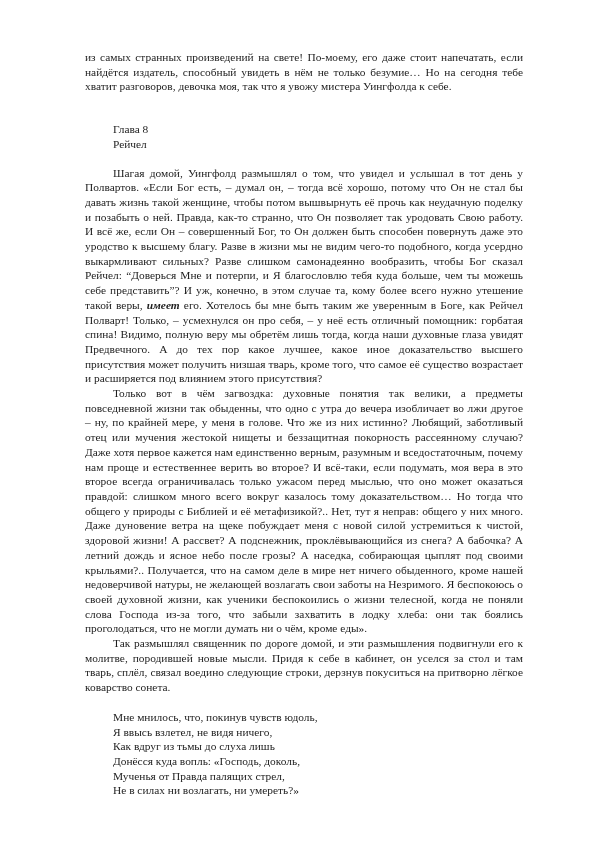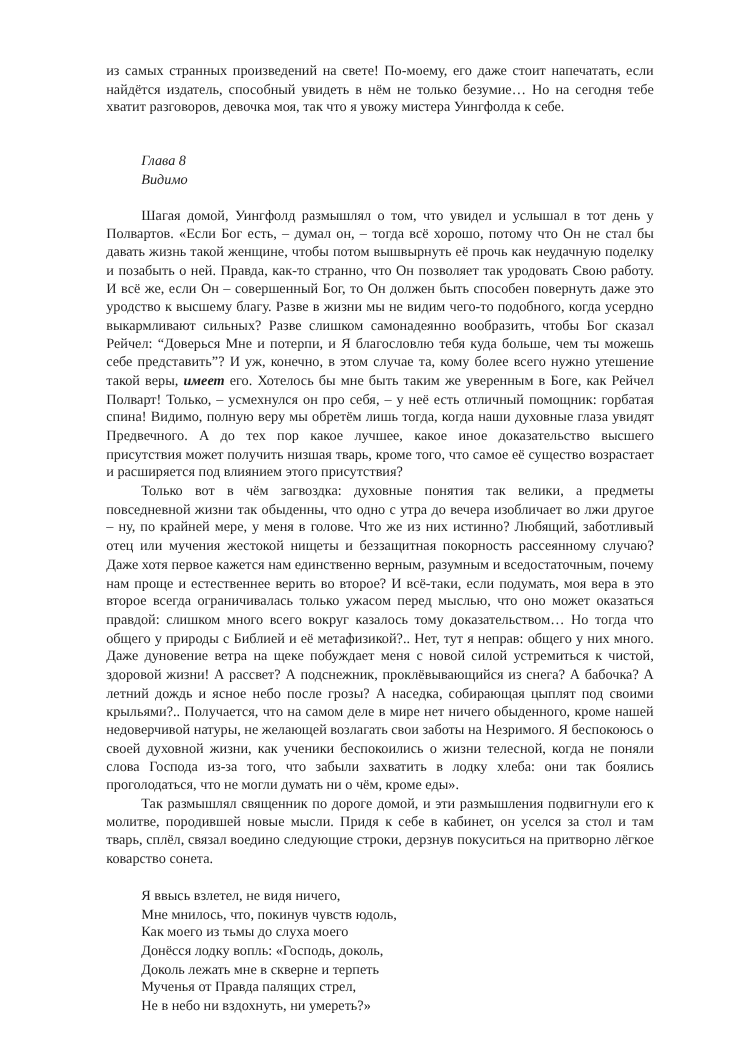--- a/index.html
+++ b/index.html
@@ -25,47 +25,45 @@
   p.para {
     margin: 0;
     text-align: justify;
     text-indent: 28px;
   }
   p.para.noindent {
     text-indent: 0;
   }
   .heading {
     margin: 28px 0 14px 28px;
-    font-style: italic;
   }
   .poem {
     margin-top: 15px;
     margin-left: 28px;
   }
   em {
     font-style: italic;
     font-weight: bold;
   }
 </style>
 </head>
 <body>
 
 <div class="page">
   <div class="content" id="content">
       <p class="para noindent"><span>из самых странных произведений на свете! По-моему, его даже стоит напечатать, если найдётся издатель, способный увидеть в нём не только безумие… Но на сегодня тебе хватит разговоров, девочка моя, так что я увожу мистера Уингфолда к себе.</span></p>
       <div class="heading">
         <div>Глава 8</div>
-        <div>Видимо</div>
+        <div>Рейчел</div>
       </div>
       <p class="para"><span>Шагая домой, Уингфолд размышлял о том, что увидел и услышал в тот день у Полвартов. «Если Бог есть, – думал он, – тогда всё хорошо, потому что Он не стал бы давать жизнь такой женщине, чтобы потом вышвырнуть её прочь как неудачную поделку и позабыть о ней. Правда, как-то странно, что Он позволяет так уродовать Свою работу. И всё же, если Он – совершенный Бог, то Он должен быть способен повернуть даже это уродство к высшему благу. Разве в жизни мы не видим чего-то подобного, когда усердно выкармливают сильных? Разве слишком самонадеянно вообразить, чтобы Бог сказал Рейчел: “Доверься Мне и потерпи, и Я благословлю тебя куда больше, чем ты можешь себе представить”? И уж, конечно, в этом случае та, кому более всего нужно утешение такой веры, </span><em>имеет</em><span> его. Хотелось бы мне быть таким же уверенным в Боге, как Рейчел Полварт! Только, – усмехнулся он про себя, – у неё есть отличный помощник: горбатая спина! Видимо, полную веру мы обретём лишь тогда, когда наши духовные глаза увидят Предвечного. А до тех пор какое лучшее, какое иное доказательство высшего присутствия может получить низшая тварь, кроме того, что самое её существо возрастает и расширяется под влиянием этого присутствия?</span></p>
       <p class="para"><span>Только вот в чём загвоздка: духовные понятия так велики, а предметы повседневной жизни так обыденны, что одно с утра до вечера изобличает во лжи другое – ну, по крайней мере, у меня в голове. Что же из них истинно? Любящий, заботливый отец или мучения жестокой нищеты и беззащитная покорность рассеянному случаю? Даже хотя первое кажется нам единственно верным, разумным и вседостаточным, почему нам проще и естественнее верить во второе? И всё-таки, если подумать, моя вера в это второе всегда ограничивалась только ужасом перед мыслью, что оно может оказаться правдой: слишком много всего вокруг казалось тому доказательством… Но тогда что общего у природы с Библией и её метафизикой?.. Нет, тут я неправ: общего у них много. Даже дуновение ветра на щеке побуждает меня с новой силой устремиться к чистой, здоровой жизни! А рассвет? А подснежник, проклёвывающийся из снега? А бабочка? А летний дождь и ясное небо после грозы? А наседка, собирающая цыплят под своими крыльями?.. Получается, что на самом деле в мире нет ничего обыденного, кроме нашей недоверчивой натуры, не желающей возлагать свои заботы на Незримого. Я беспокоюсь о своей духовной жизни, как ученики беспокоились о жизни телесной, когда не поняли слова Господа из-за того, что забыли захватить в лодку хлеба: они так боялись проголодаться, что не могли думать ни о чём, кроме еды».</span></p>
       <p class="para"><span>Так размышлял священник по дороге домой, и эти размышления подвигнули его к молитве, породившей новые мысли. Придя к себе в кабинет, он уселся за стол и там тварь, сплёл, связал воедино следующие строки, дерзнув покуситься на притворно лёгкое коварство сонета.</span></p>
       <div class="poem">
+        <div class="poem-line">Мне мнилось, что, покинув чувств юдоль,</div>
         <div class="poem-line">Я ввысь взлетел, не видя ничего,</div>
-        <div class="poem-line">Мне мнилось, что, покинув чувств юдоль,</div>
-        <div class="poem-line">Как моего из тьмы до слуха моего</div>
-        <div class="poem-line">Донёсся лодку вопль: «Господь, доколь,</div>
-        <div class="poem-line">Доколь лежать мне в скверне и терпеть</div>
+        <div class="poem-line">Как вдруг из тьмы до слуха лишь</div>
+        <div class="poem-line">Донёсся куда вопль: «Господь, доколь,</div>
         <div class="poem-line">Мученья от Правда палящих стрел,</div>
-        <div class="poem-line">Не в небо ни вздохнуть, ни умереть?»</div>
+        <div class="poem-line">Не в силах ни возлагать, ни умереть?»</div>
       </div>
     </div>
 </div>
 
 </body></html>

